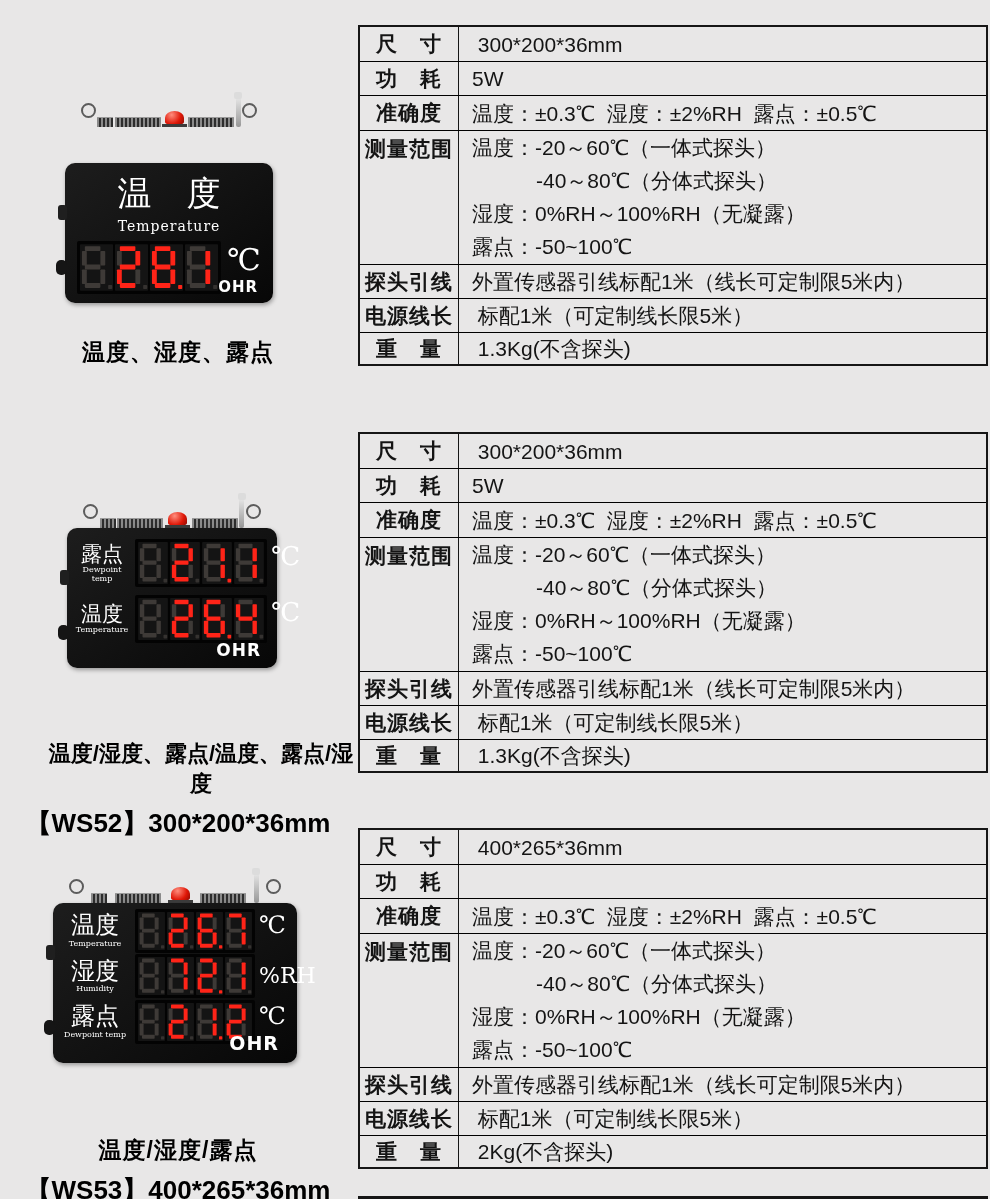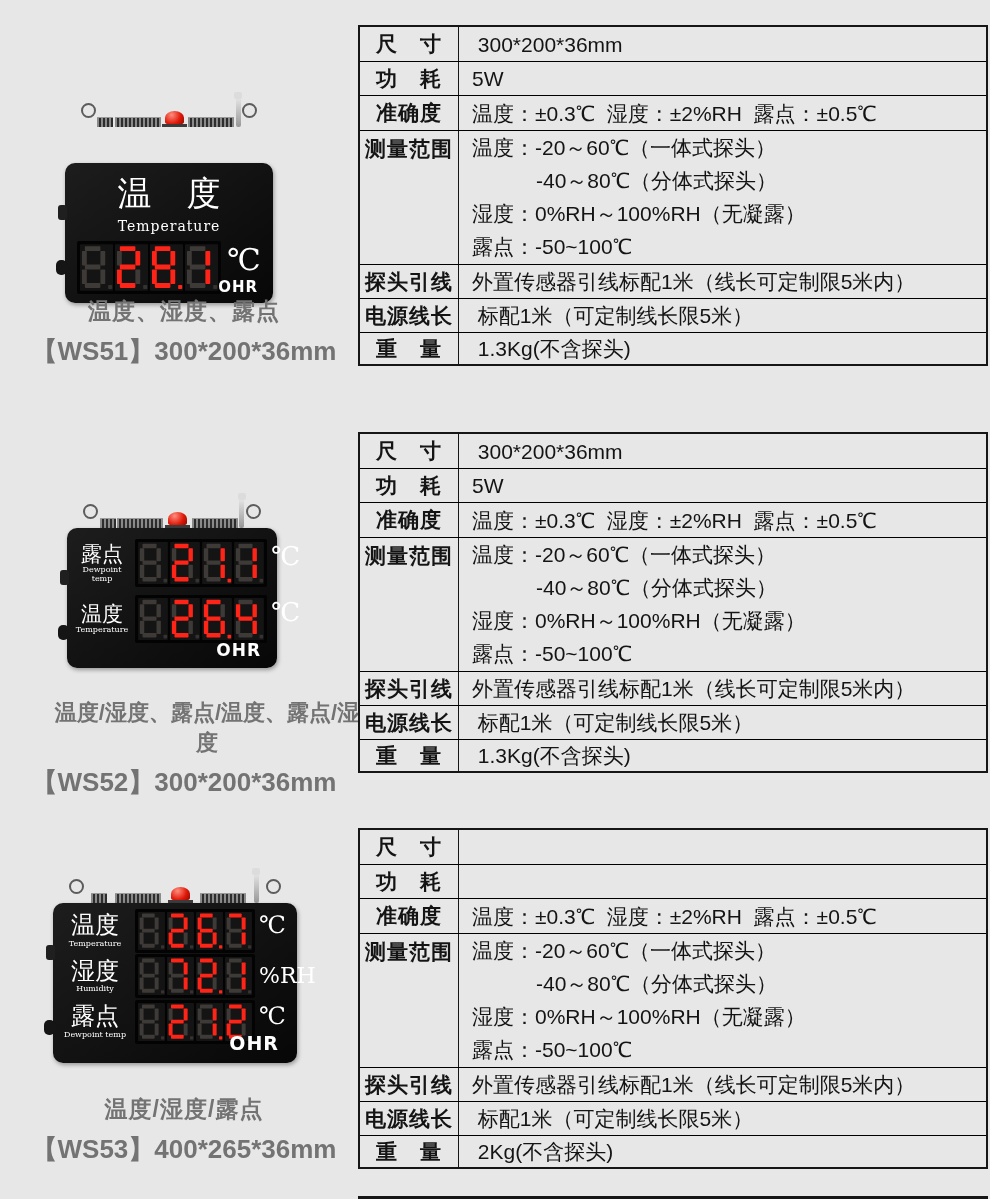--- a/index.html
+++ b/index.html
@@ -64,21 +64,21 @@
   .tblock.s{width:16px;}
   .tblock.l{width:46px;}
   .dome-wrap{display:flex;flex-direction:column;align-items:center;}
   .dome{width:19px;height:13px;border-radius:50% 50% 18% 18%;
         background:radial-gradient(circle at 35% 30%,#ff8d7d,#df1707 60%,#8e0c04);}
   .dome-base{width:25px;height:3px;background:#3c3c3c;}
   .antenna{width:5px;height:33px;background:linear-gradient(180deg,#efefef,#979797);border-radius:2px;position:relative;}
   .antenna::before{content:"";position:absolute;top:-2px;left:-1.5px;width:8px;height:7px;background:#dcdcdc;border-radius:2px;}
 
   
-  .caption{position:absolute;left:6px;width:356px;text-align:center;color:#737373;}
+  .caption{position:absolute;left:0;width:356px;text-align:center;color:#000000;margin-top:41px;}
   .cap1{font-size:23px;font-weight:700;letter-spacing:1px;}
   .cap2{font-size:26px;font-weight:700;margin-top:7px;}
   .s1 .cap1{font-size:22px;letter-spacing:0;padding-left:46px;}
 
   
   .s0 .spec-table{top:25px;}
   .s0 .hw{left:65px;top:101px;width:208px;}
   .s0 .panel{left:65px;top:127px;width:208px;height:140px;margin-top:36px;}
   .s0 .caption{top:296px;}
 
@@ -161,21 +161,20 @@
             <rect x="5" y="21" width="16" height="5" rx="0.8" fill="#3e3a37"></rect>
             <rect x="29" y="42" width="4.2" height="4.2" rx="0.8" fill="#353230"></rect>
           </svg>
         </div>
         <span class="unit">℃</span>
       </div>
       <div class="logo">OHR</div>
     </div>
   <div class="caption">
     <div class="cap1">温度、湿度、露点</div>
-    <div class="cap2">【WS51】300*200*36mm</div>
   </div>
   <div class="spec-table">
       <div class="trow" style="height: 34px;">
         <div class="tlabel">尺　寸</div>
         <div class="tvalue">
           <div class="line"> 300*200*36mm</div>
         </div>
       </div>
       <div class="trow" style="height: 34px;">
         <div class="tlabel">功　耗</div>
@@ -577,20 +576,23 @@
       </div>
       <div class="logo">OHR</div>
     </div>
   <div class="caption">
     <div class="cap1">温度/湿度/露点</div>
     <div class="cap2">【WS53】400*265*36mm</div>
   </div>
   <div class="spec-table">
       <div class="trow" style="height: 34px;">
         <div class="tlabel">尺　寸</div>
+        <div class="tvalue">
+          <div class="line"> 400*265*36mm</div>
+        </div>
       </div>
       <div class="trow" style="height: 34px;">
         <div class="tlabel">功　耗</div>
       </div>
       <div class="trow" style="height: 35px;">
         <div class="tlabel">准确度</div>
         <div class="tvalue">
           <div class="line">温度：±0.3℃  湿度：±2%RH  露点：±0.5℃</div>
         </div>
       </div>

